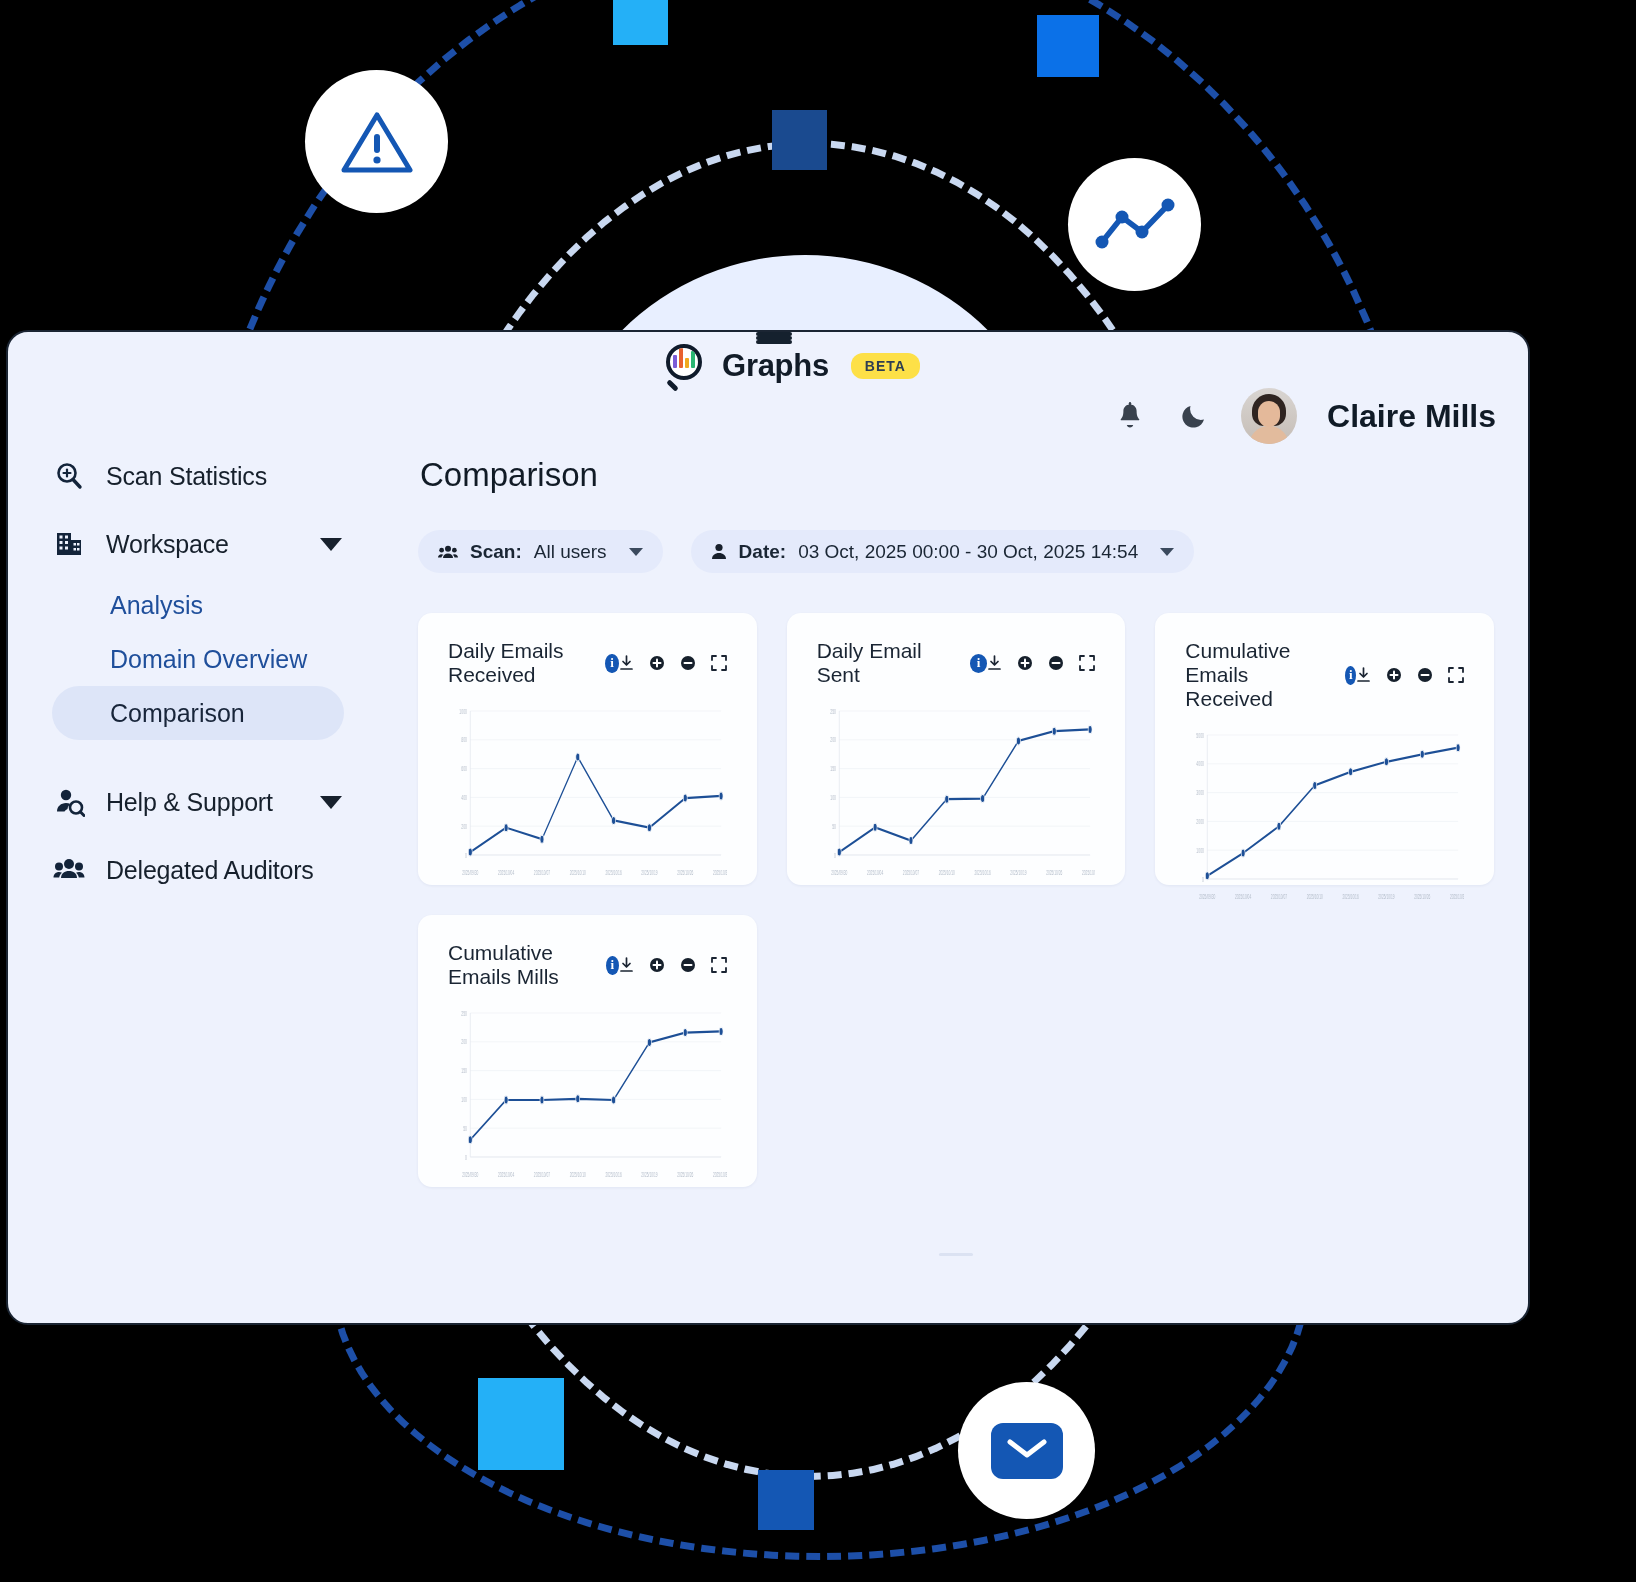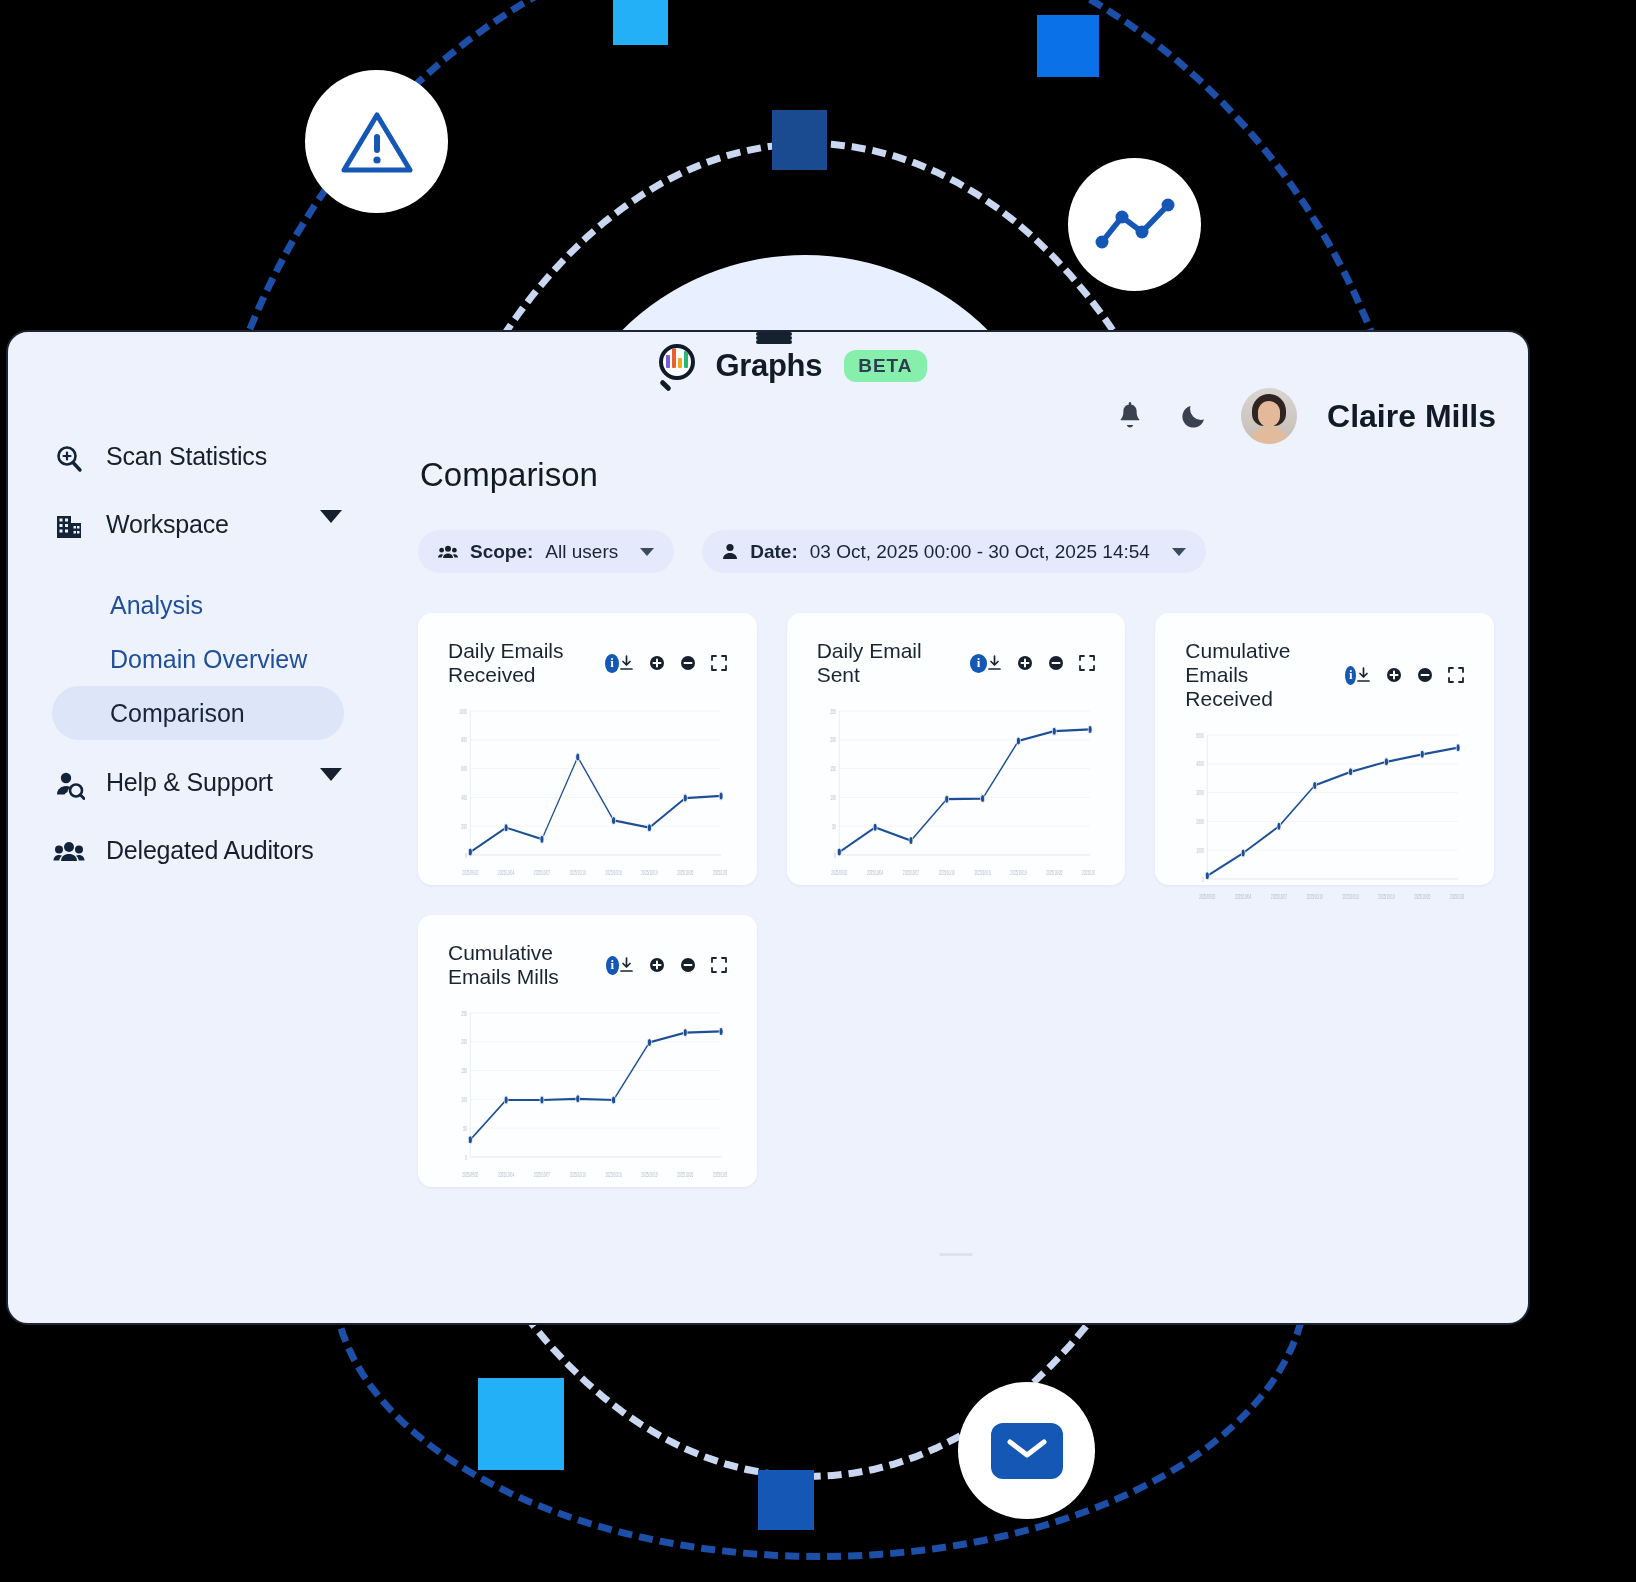--- a/index.html
+++ b/index.html
@@ -68,42 +68,42 @@
     display: flex; align-items: flex-end; justify-content: center; gap: 2px;
     padding-bottom: 8px; overflow: hidden;
   }
   .logo-ring i { display: block; width: 4px; border-radius: 1px; }
   .logo-handle {
     position: absolute; left: 2px; bottom: 0px; width: 13px; height: 5px;
     background: #0f1b2b; border-radius: 3px; transform: rotate(45deg);
   }
   .brand-name { font-size: 31px; font-weight: 700; color: #121c28; letter-spacing: -0.3px; }
   .beta-pill {
-    background: #86efac; color: #2e3d52; font-size: 19px; font-weight: 700;
+    background: #fde047; color: #2e3d52; font-size: 14px; font-weight: 700;
     letter-spacing: 1px; padding: 5px 14px; border-radius: 12px; margin-left: 8px;
   }
   .topbar-right { margin-left: auto; display: flex; align-items: center; gap: 30px; }
   .icon-btn { width: 34px; height: 34px; display: flex; align-items: center; justify-content: center; cursor: pointer; }
   .avatar {
     width: 56px; height: 56px; border-radius: 50%; overflow: hidden;
     background: linear-gradient(#d9d5d2, #c5bdb6); position: relative; flex: none;
   }
   .avatar .hair { position: absolute; left: 11px; top: 6px; width: 34px; height: 32px;
     background: #2f2420; border-radius: 17px 17px 12px 12px; }
   .avatar .face { position: absolute; left: 17px; top: 13px; width: 22px; height: 26px;
     background: #e4b99a; border-radius: 11px 11px 11px 11px; }
   .avatar .body { position: absolute; left: 8px; bottom: -6px; width: 40px; height: 24px;
     background: #e2bb9d; border-radius: 20px 20px 0 0; }
   .user-name { font-size: 32px; font-weight: 700; color: #101b27; }
 
   
   .body-split { display: flex; height: calc(100% - 96px); }
   .sidebar { width: 400px; padding: 14px 22px 0 44px; flex: none; }
   .nav-item {
-    display: flex; gap: 20px;
+    display: flex; align-items: center; gap: 20px;
     height: 68px; cursor: pointer; position: relative;
   }
   .nav-icon { width: 34px; height: 34px; flex: none; color: #13243a; display: flex;
     align-items: center; justify-content: center; }
   .nav-label { font-size: 25px; color: #16202c; font-weight: 400; letter-spacing: -0.2px; }
   .caret { margin-left: auto; margin-right: 44px; width: 0; height: 0;
     border-left: 11px solid transparent; border-right: 11px solid transparent; }
   .caret.down { border-top: 13px solid #17212d; }
   .caret.up { border-bottom: 13px solid #17212d; }
   .subnav { padding-left: 0; }
@@ -339,21 +339,21 @@
             <span class="pill-ico">
               <svg width="20" height="16" viewBox="0 0 22 17">
                 <circle cx="11" cy="5" r="3.3" fill="#18202c"></circle>
                 <circle cx="4" cy="6.5" r="2.6" fill="#18202c"></circle>
                 <circle cx="18" cy="6.5" r="2.6" fill="#18202c"></circle>
                 <path d="M5.5 15c0-3 2.4-4.8 5.5-4.8s5.5 1.8 5.5 4.8z" fill="#18202c"></path>
                 <path d="M0 14.5c0-2.2 1.7-3.6 3.8-3.6.7 0 1.4.2 2 .5-1.1.9-1.8 2-2 3.1z" fill="#18202c"></path>
                 <path d="M22 14.5c0-2.2-1.7-3.6-3.8-3.6-.7 0-1.4.2-2 .5 1.1.9 1.8 2 2 3.1z" fill="#18202c"></path>
               </svg>
             </span>
-            <span class="lbl">Scope:</span>
+            <span class="lbl">Scan:</span>
             <span class="val">All users</span>
             <span class="dd"></span>
           </div>
 
           <div class="filter-pill">
             <span class="pill-ico">
               <svg width="16" height="17" viewBox="0 0 16 17">
                 <circle cx="8" cy="4.5" r="3.6" fill="#18202c"></circle>
                 <path d="M1 16c0-3.6 3-6 7-6s7 2.4 7 6z" fill="#18202c"></path>
               </svg>

